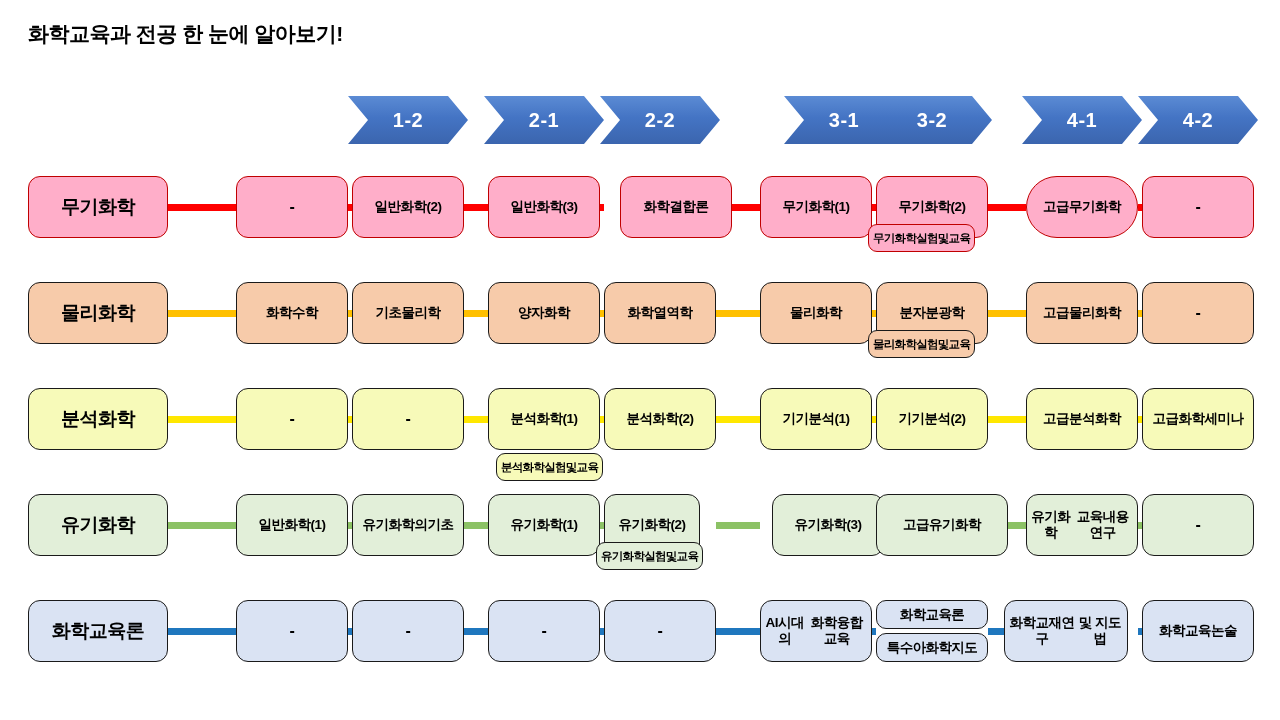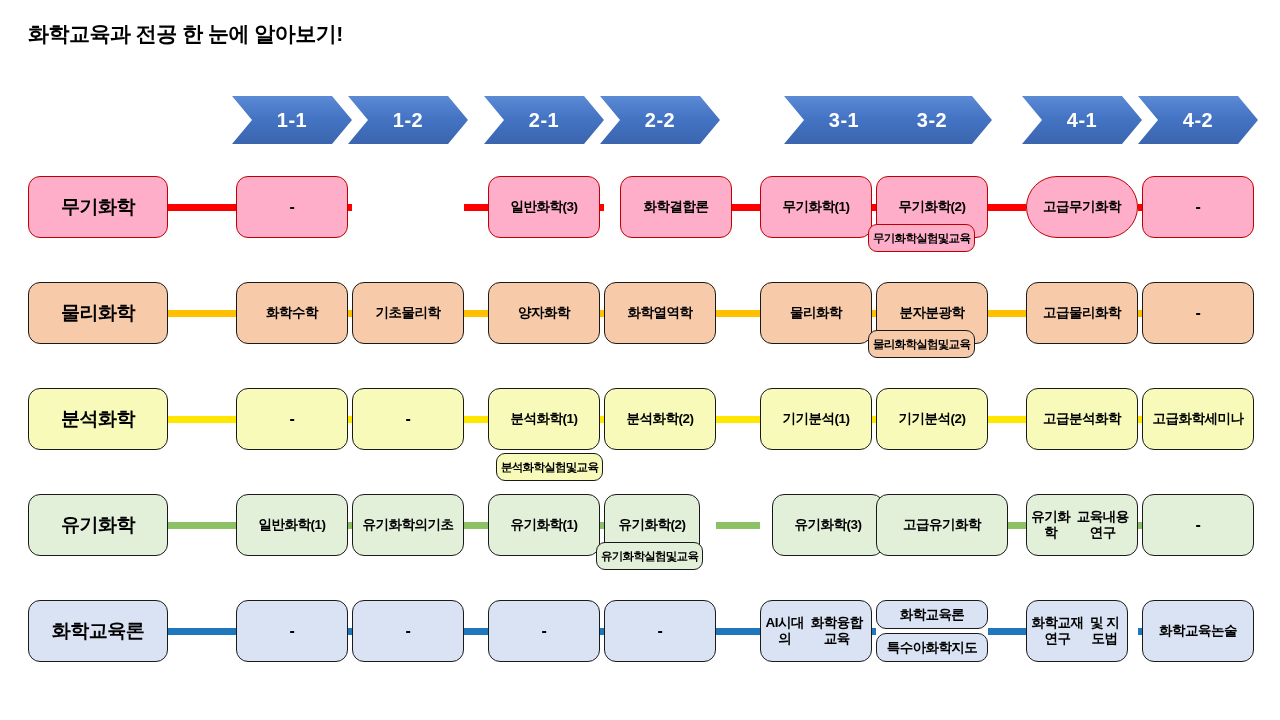--- a/index.html
+++ b/index.html
@@ -188,21 +188,20 @@
   .r-chemed .conn { background: #1F77BE; }
 </style>
 </head>
 <body>
 
 <div class="grid">
 
   <div class="page-title">화학교육과 전공 한 눈에 알아보기!</div>
 
   <div class="chevron-row">
-      <div class="chev" style="left: 232px; width: 120px;">1-1</div>
       <div class="chev" style="left: 348px; width: 120px;">1-2</div>
       <div class="chev" style="left: 484px; width: 120px;">2-1</div>
       <div class="chev" style="left: 600px; width: 120px;">2-2</div>
       <div class="chev" style="left: 784px; width: 120px;">3-1</div>
       <div class="chev" style="left: 872px; width: 120px;">3-2</div>
       <div class="chev" style="left: 1022px; width: 120px;">4-1</div>
       <div class="chev" style="left: 1138px; width: 120px;">4-2</div>
     </div>
 
   <div class="track r-inorganic" style="top:176px;">
@@ -211,20 +210,23 @@
       <div class="conn" style="left: 348px; width: 4px;"></div>
       <div class="conn" style="left: 464px; width: 24px;"></div>
       <div class="conn" style="left: 600px; width: 4px;"></div>
       <div class="conn" style="left: 716px; width: 44px;"></div>
       <div class="conn" style="left: 872px; width: 4px;"></div>
       <div class="conn" style="left: 988px; width: 38px;"></div>
       <div class="conn" style="left: 1138px; width: 4px;"></div>
       <div class="cell empty-dash" style="left: 236px; width: 112px; z-index: 2;">
         <span>-</span>
       </div>
+      <div class="cell" style="left: 352px; width: 112px; z-index: 2;">
+        <span>일반화학(2)</span>
+      </div>
       <div class="cell" style="left: 488px; width: 112px; z-index: 2;">
         <span>일반화학(3)</span>
       </div>
       <div class="cell" style="left: 604px; width: 112px; z-index: 2; margin-left: 16px;">
         <span>화학결합론</span>
       </div>
       <div class="cell" style="left: 760px; width: 112px; z-index: 2;">
         <span>무기화학(1)</span>
       </div>
       <div class="cell" style="left: 876px; width: 112px; z-index: 2;">
@@ -372,21 +374,21 @@
       <div class="cell empty-dash" style="left: 604px; width: 112px; z-index: 2;">
         <span>-</span>
       </div>
       <div class="cell" style="left: 760px; width: 112px; z-index: 2;">
         <span>AI시대의</span>
         <br>
         <span>화학융합교육</span>
       </div>
       <div class="stack-box" style="left: 876px; width: 112px; top: 0px;">화학교육론</div>
       <div class="stack-box" style="left: 876px; width: 112px; top: 33px;">특수아화학지도</div>
-      <div class="cell" style="left: 1026px; width: 102px; z-index: 2;">
+      <div class="cell" style="left: 1004px; width: 124px; z-index: 2;">
         <span>화학교재연구</span>
         <br>
         <span>및 지도법</span>
       </div>
       <div class="cell" style="left: 1142px; width: 112px; z-index: 2;">
         <span>화학교육논술</span>
       </div>
     </div>
 
 </div>

